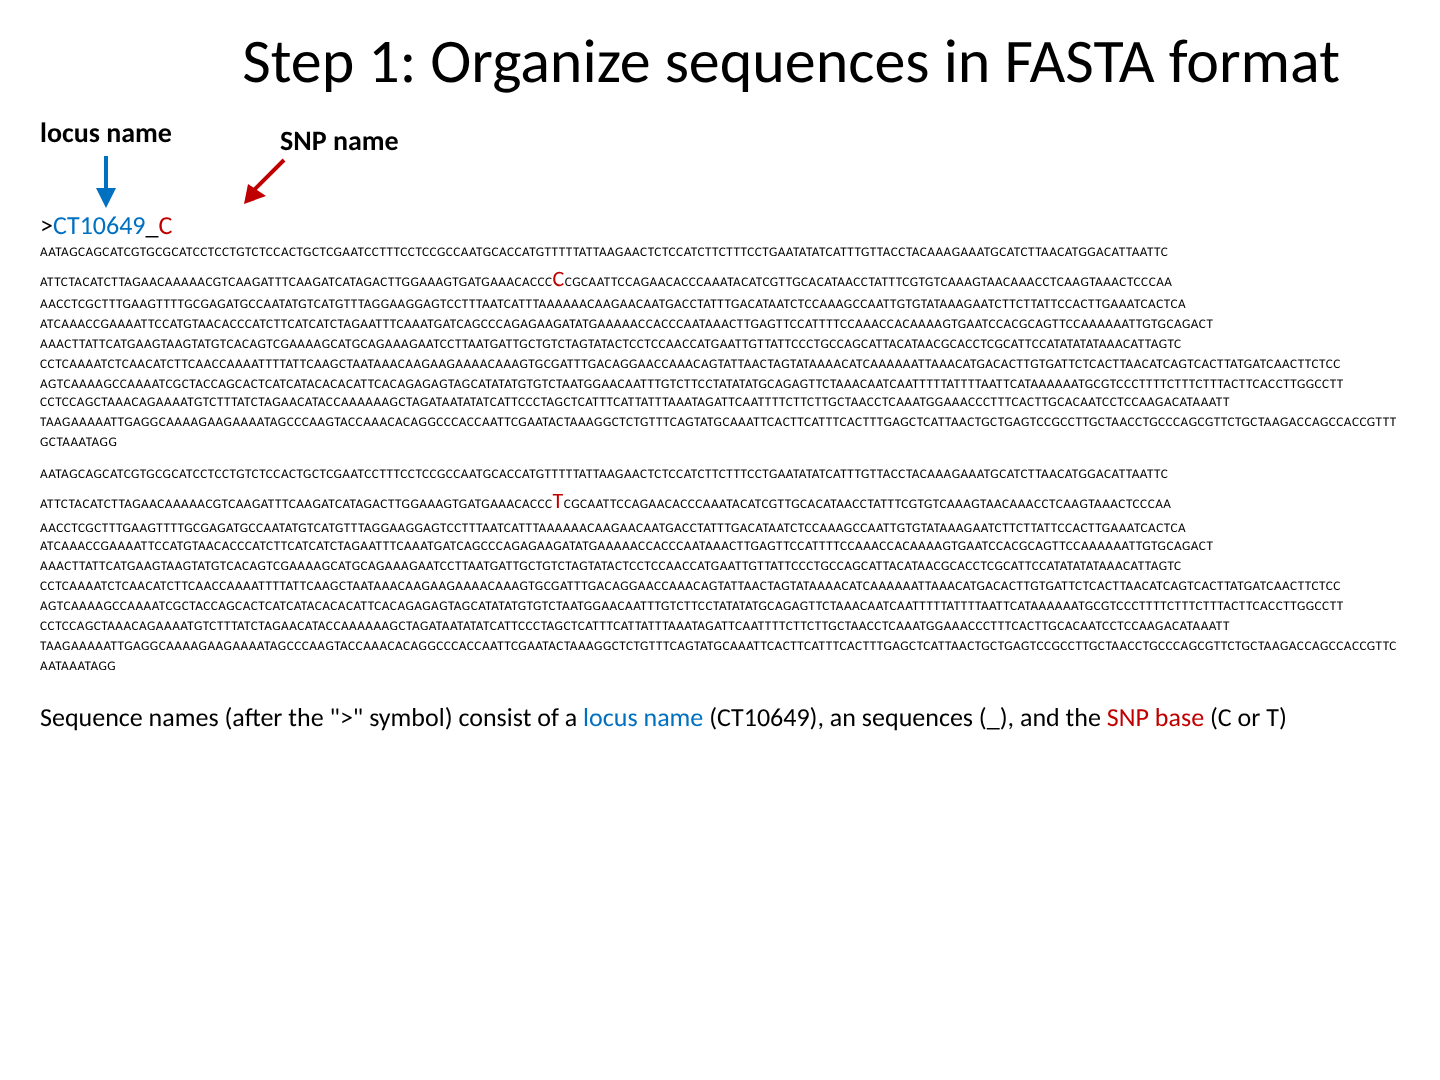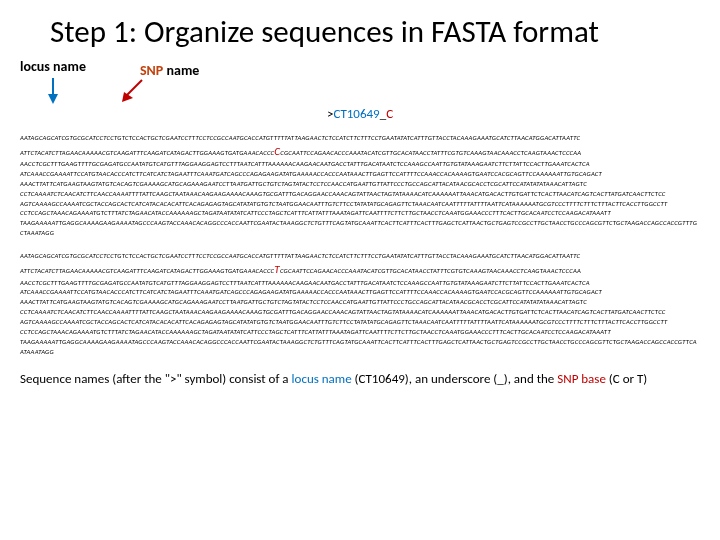--- a/index.html
+++ b/index.html
@@ -13,21 +13,21 @@
     overflow: hidden;
   }
   .slide {
     position: relative;
     width: 720px;
     height: 540px;
     box-sizing: border-box;
     padding: 10px 20px 10px 20px;
   }
   .title {
-    text-align: left;
+    text-align: right;
     font-size: 31px;
     font-weight: 400;
     line-height: 1.15;
     margin: 4px 30px 6px 30px;
   }
   .labels {
     position: relative;
     height: 48px;
     margin-top: 2px;
   }
@@ -40,35 +40,33 @@
     color: #000;
   }
   .label-snp {
     position: absolute;
     left: 120px;
     top: 6px;
     font-size: 14px;
     font-weight: 700;
     color: #000;
   }
-  .label-snp .snp-word { color: #c2410c; }
+  .label-snp .snp-word { color: #000000; }
   .arrow { position: absolute; }
   .header-line {
     font-size: 13px;
     font-weight: 400;
     margin-top: 2px;
     margin-bottom: 1px;
-    text-align: center;
   }
   .header-line .locus-name { color: #0070c0; }
   .header-line .snp-base { color: #c00000; }
   .seq-block {
-    margin-top: 13px;
+    margin-top: 1px;
     margin-bottom: 6px;
-    font-style: italic;
   }
   .seq-line {
     font-family: "Calibri", "Arial", sans-serif;
     font-size: 6.6px;
     line-height: 1.5;
     letter-spacing: 0.25px;
     word-break: break-all;
     color: #000;
   }
   .seq-line .big-red {
@@ -128,16 +126,16 @@
         <div class="seq-line">ATCAAACCGAAAATTCCATGTAACACCCATCTTCATCATCTAGAATTTCAAATGATCAGCCCAGAGAAGATATGAAAAACCACCCAATAAACTTGAGTTCCATTTTCCAAACCACAAAAGTGAATCCACGCAGTTCCAAAAAATTGTGCAGACT</div>
         <div class="seq-line">AAACTTATTCATGAAGTAAGTATGTCACAGTCGAAAAGCATGCAGAAAGAATCCTTAATGATTGCTGTCTAGTATACTCCTCCAACCATGAATTGTTATTCCCTGCCAGCATTACATAACGCACCTCGCATTCCATATATATAAACATTAGTC</div>
         <div class="seq-line">CCTCAAAATCTCAACATCTTCAACCAAAATTTTATTCAAGCTAATAAACAAGAAGAAAACAAAGTGCGATTTGACAGGAACCAAACAGTATTAACTAGTATAAAACATCAAAAAATTAAACATGACACTTGTGATTCTCACTTAACATCAGTCACTTATGATCAACTTCTCC</div>
         <div class="seq-line">AGTCAAAAGCCAAAATCGCTACCAGCACTCATCATACACACATTCACAGAGAGTAGCATATATGTGTCTAATGGAACAATTTGTCTTCCTATATATGCAGAGTTCTAAACAATCAATTTTTATTTTAATTCATAAAAAATGCGTCCCTTTTCTTTCTTTACTTCACCTTGGCCTT</div>
         <div class="seq-line">CCTCCAGCTAAACAGAAAATGTCTTTATCTAGAACATACCAAAAAAGCTAGATAATATATCATTCCCTAGCTCATTTCATTATTTAAATAGATTCAATTTTCTTCTTGCTAACCTCAAATGGAAACCCTTTCACTTGCACAATCCTCCAAGACATAAATT</div>
         <div class="seq-line">TAAGAAAAATTGAGGCAAAAGAAGAAAATAGCCCAAGTACCAAACACAGGCCCACCAATTCGAATACTAAAGGCTCTGTTTCAGTATGCAAATTCACTTCATTTCACTTTGAGCTCATTAACTGCTGAGTCCGCCTTGCTAACCTGCCCAGCGTTCTGCTAAGACCAGCCACCGTTCAATAAATAGG</div>
       </div>
     </div>
 
   <div class="caption">
-    <span>Sequence names (after the "&gt;" symbol) consist of a </span><span class="locus-name">locus name</span><span> (CT10649), an underscore (_), and the </span><span class="snp-base">SNP base</span><span> (C or T)</span>
+    <span>Sequence names (after the "&gt;" symbol) consist of a </span><span class="locus-name">locus name</span><span> (CT10649), an sequences (_), and the </span><span class="snp-base">SNP base</span><span> (C or T)</span>
   </div>
 
 </div>
 
 </body></html>

